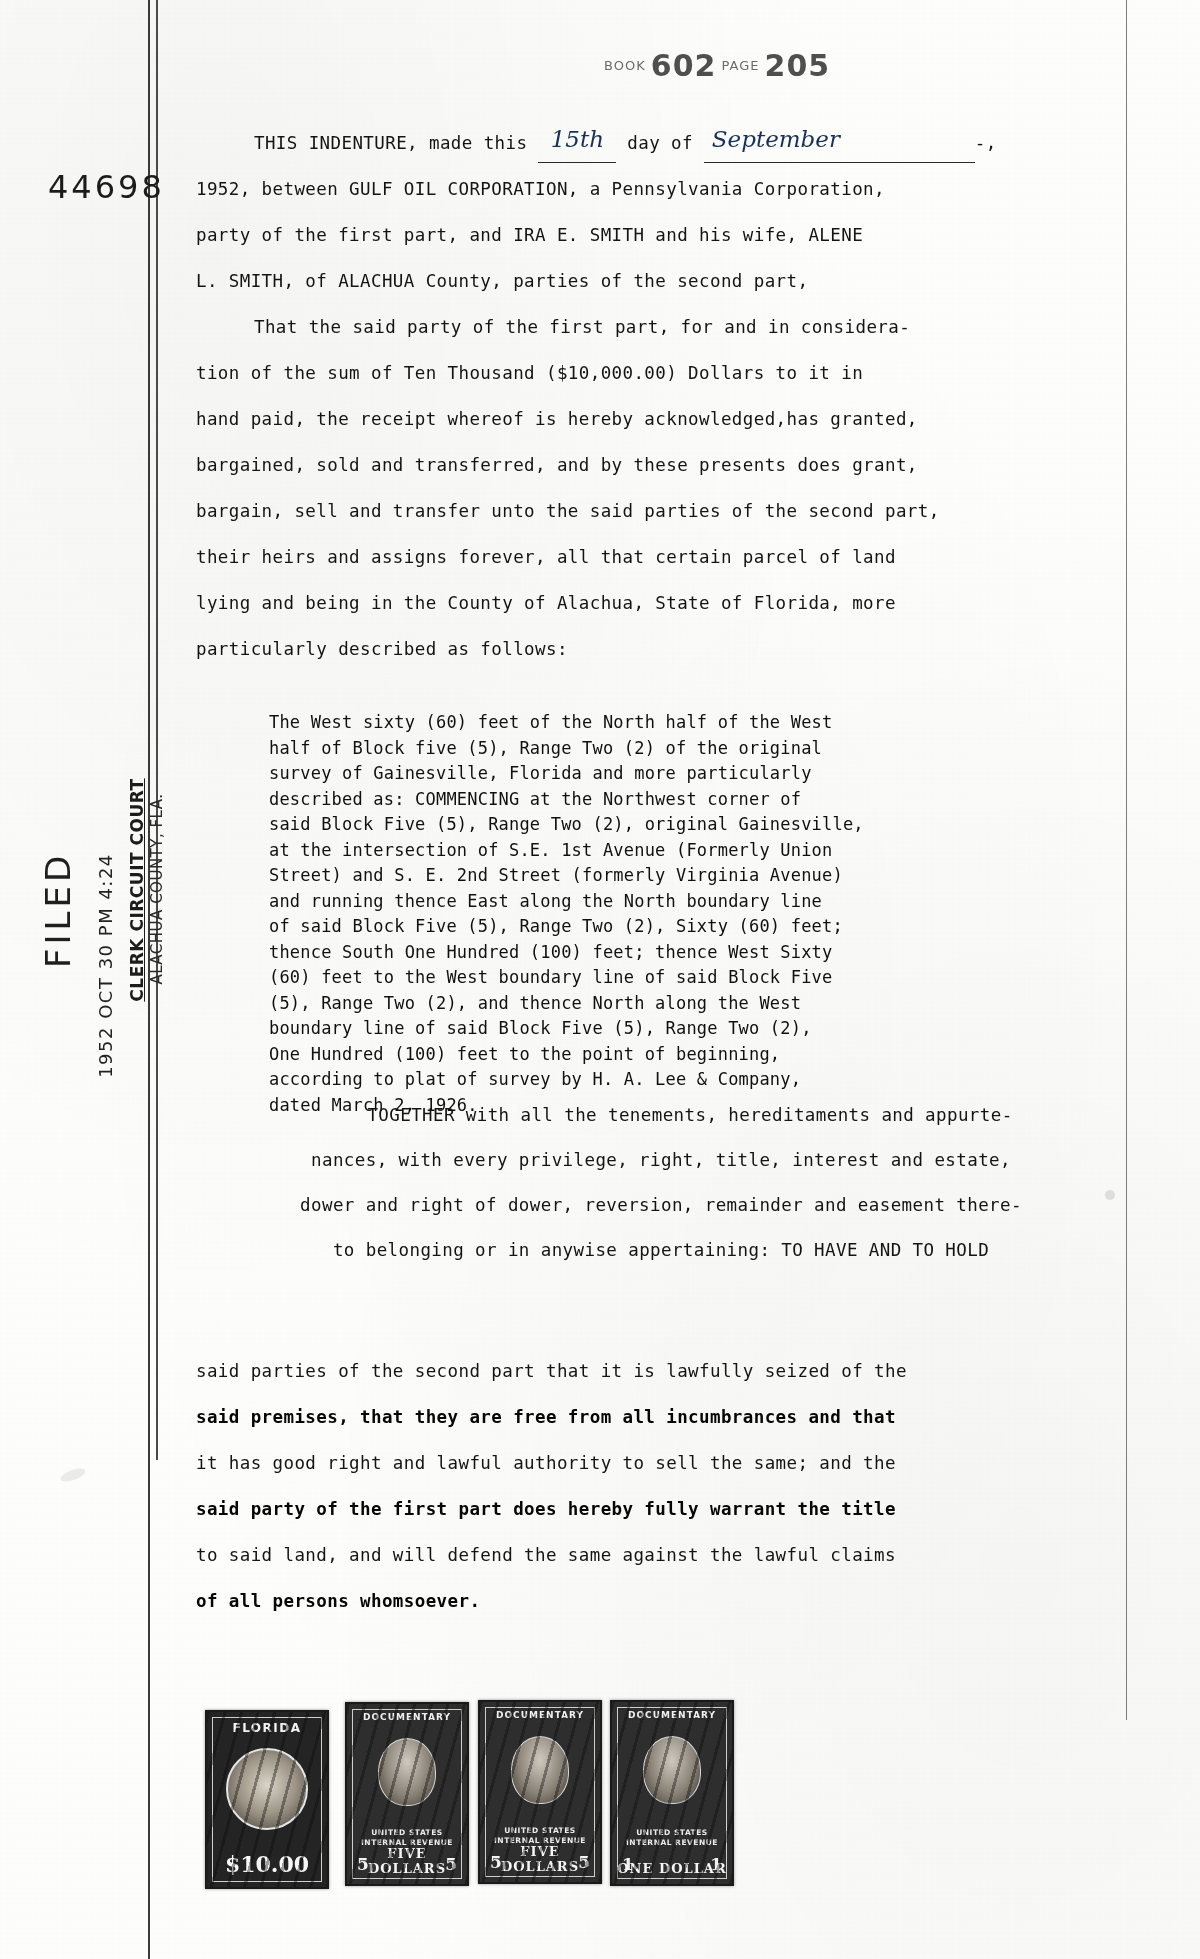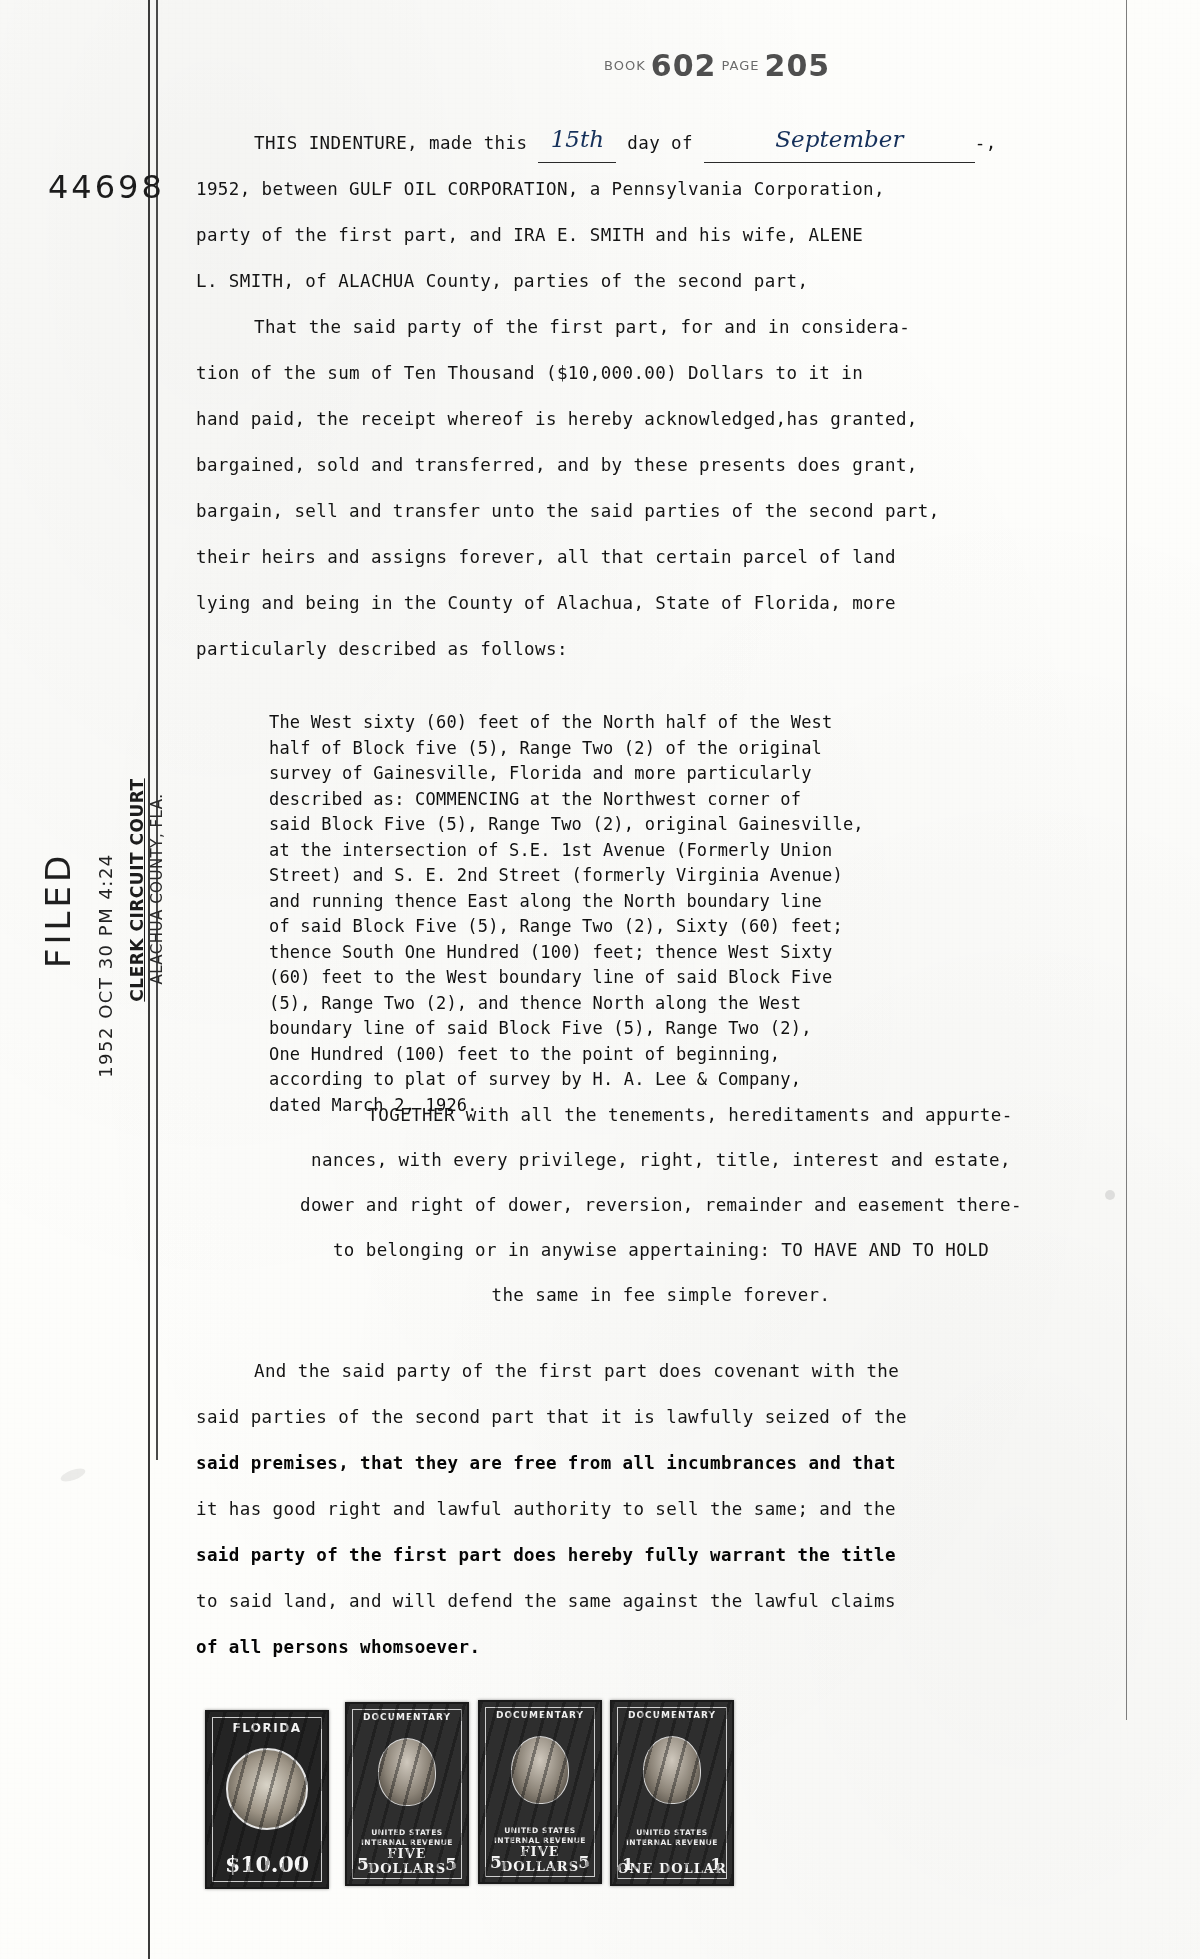--- a/index.html
+++ b/index.html
@@ -132,21 +132,20 @@
     display: inline-block;
     border-bottom: 1.5px solid #2a2a2a;
     padding: 0 4px;
     text-align: center;
     min-width: 70px;
   }
   .blank-long {
     display: inline-block;
     border-bottom: 1.5px solid #2a2a2a;
     padding: 0 8px;
-    text-align: center;
     min-width: 255px;
   }
 
   
   .legal-desc {
     position: absolute;
     left: 269px;
     top: 710px;
     width: 720px;
     font-size: 17px;
@@ -444,25 +443,23 @@
     <div>One Hundred (100) feet to the point of beginning,</div>
     <div>according to plat of survey by H. A. Lee &amp; Company,</div>
     <div>dated March 2, 1926.</div>
   </div>
 
   <div class="body-text-2">
     <p><span class="indent"></span><span>TOGETHER with all the tenements, hereditaments and appurte-</span></p>
     <p>nances, with every privilege, right, title, interest and estate,</p>
     <p>dower and right of dower, reversion, remainder and easement there-</p>
     <p>to belonging or in anywise appertaining:  TO HAVE AND TO HOLD</p>
-    <p>the same in fee simple forever.</p>
   </div>
 
   <div class="body-text-3">
-    <p><span class="indent"></span><span>And the said party of the first part does covenant with the</span></p>
     <p>said parties of the second part that it is lawfully seized of the</p>
     <p class="bold-ink">said premises, that they are free from all incumbrances and that</p>
     <p>it has good right and lawful authority to sell the same; and the</p>
     <p class="bold-ink">said party of the first part does hereby fully warrant the title</p>
     <p>to said land, and will defend the same against the lawful claims</p>
     <p class="bold-ink">of all persons whomsoever.</p>
   </div>
 
   <div class="filed-stamp">
     <div class="filed-word">FILED</div>

